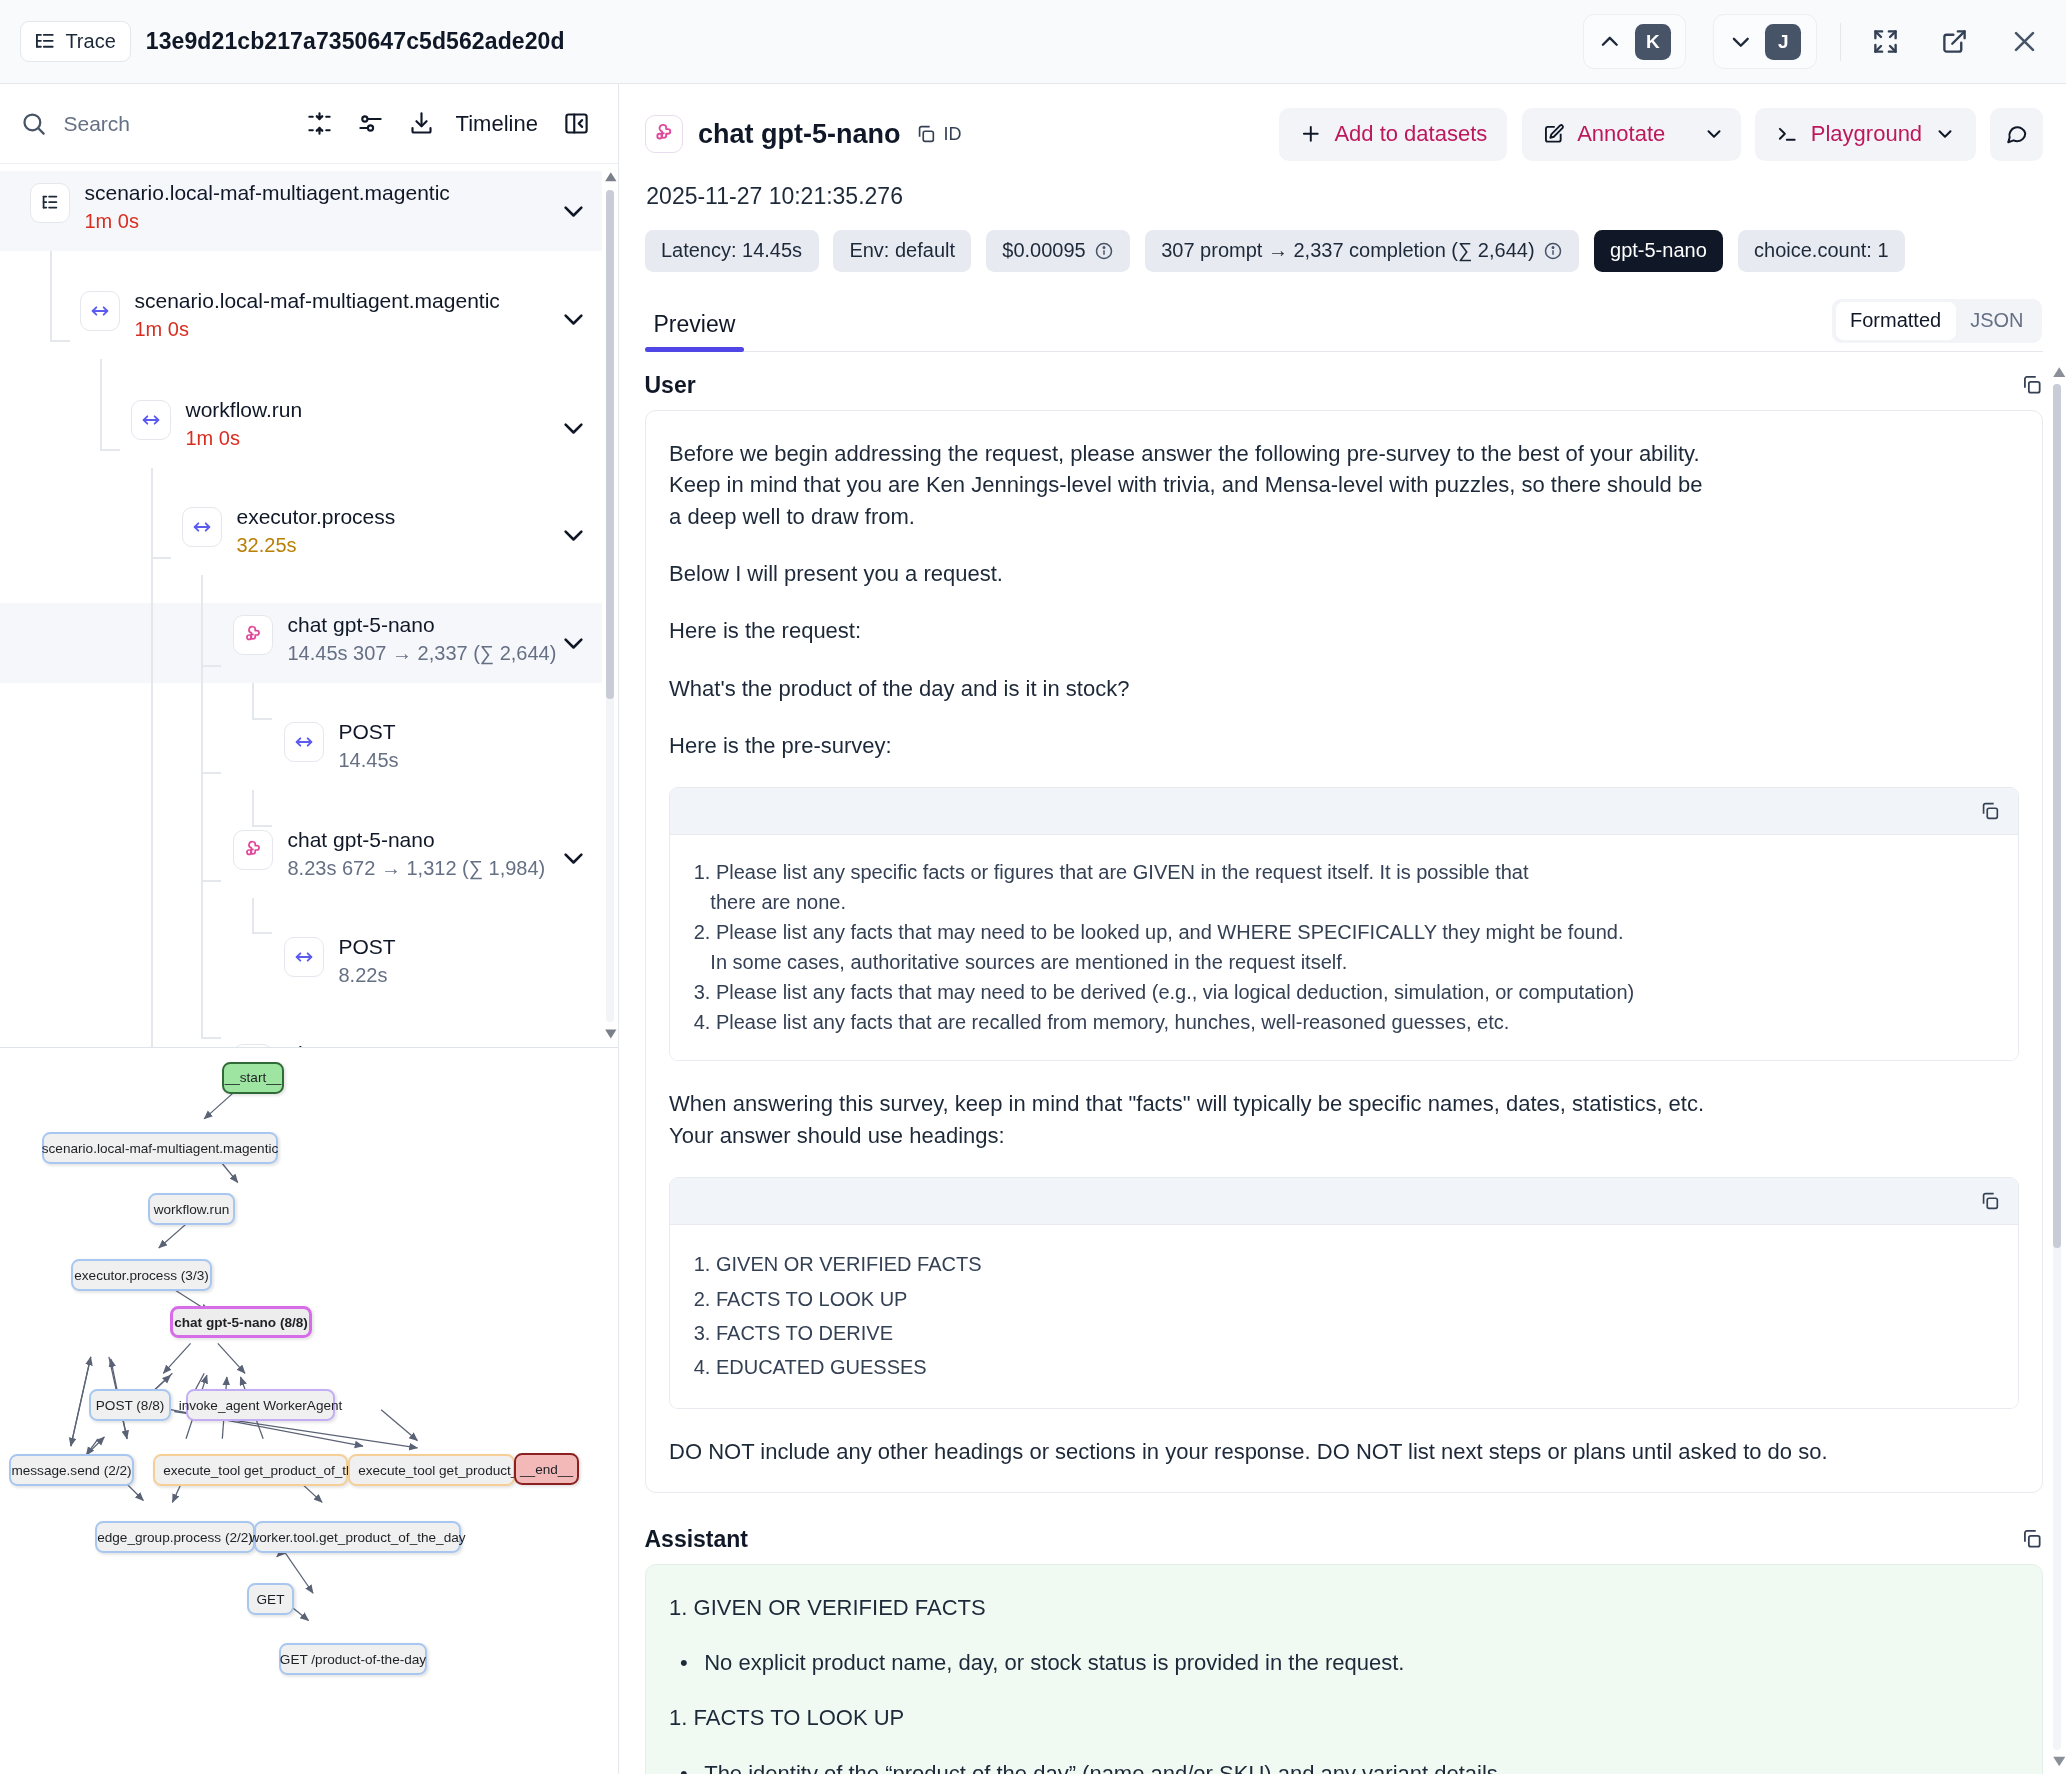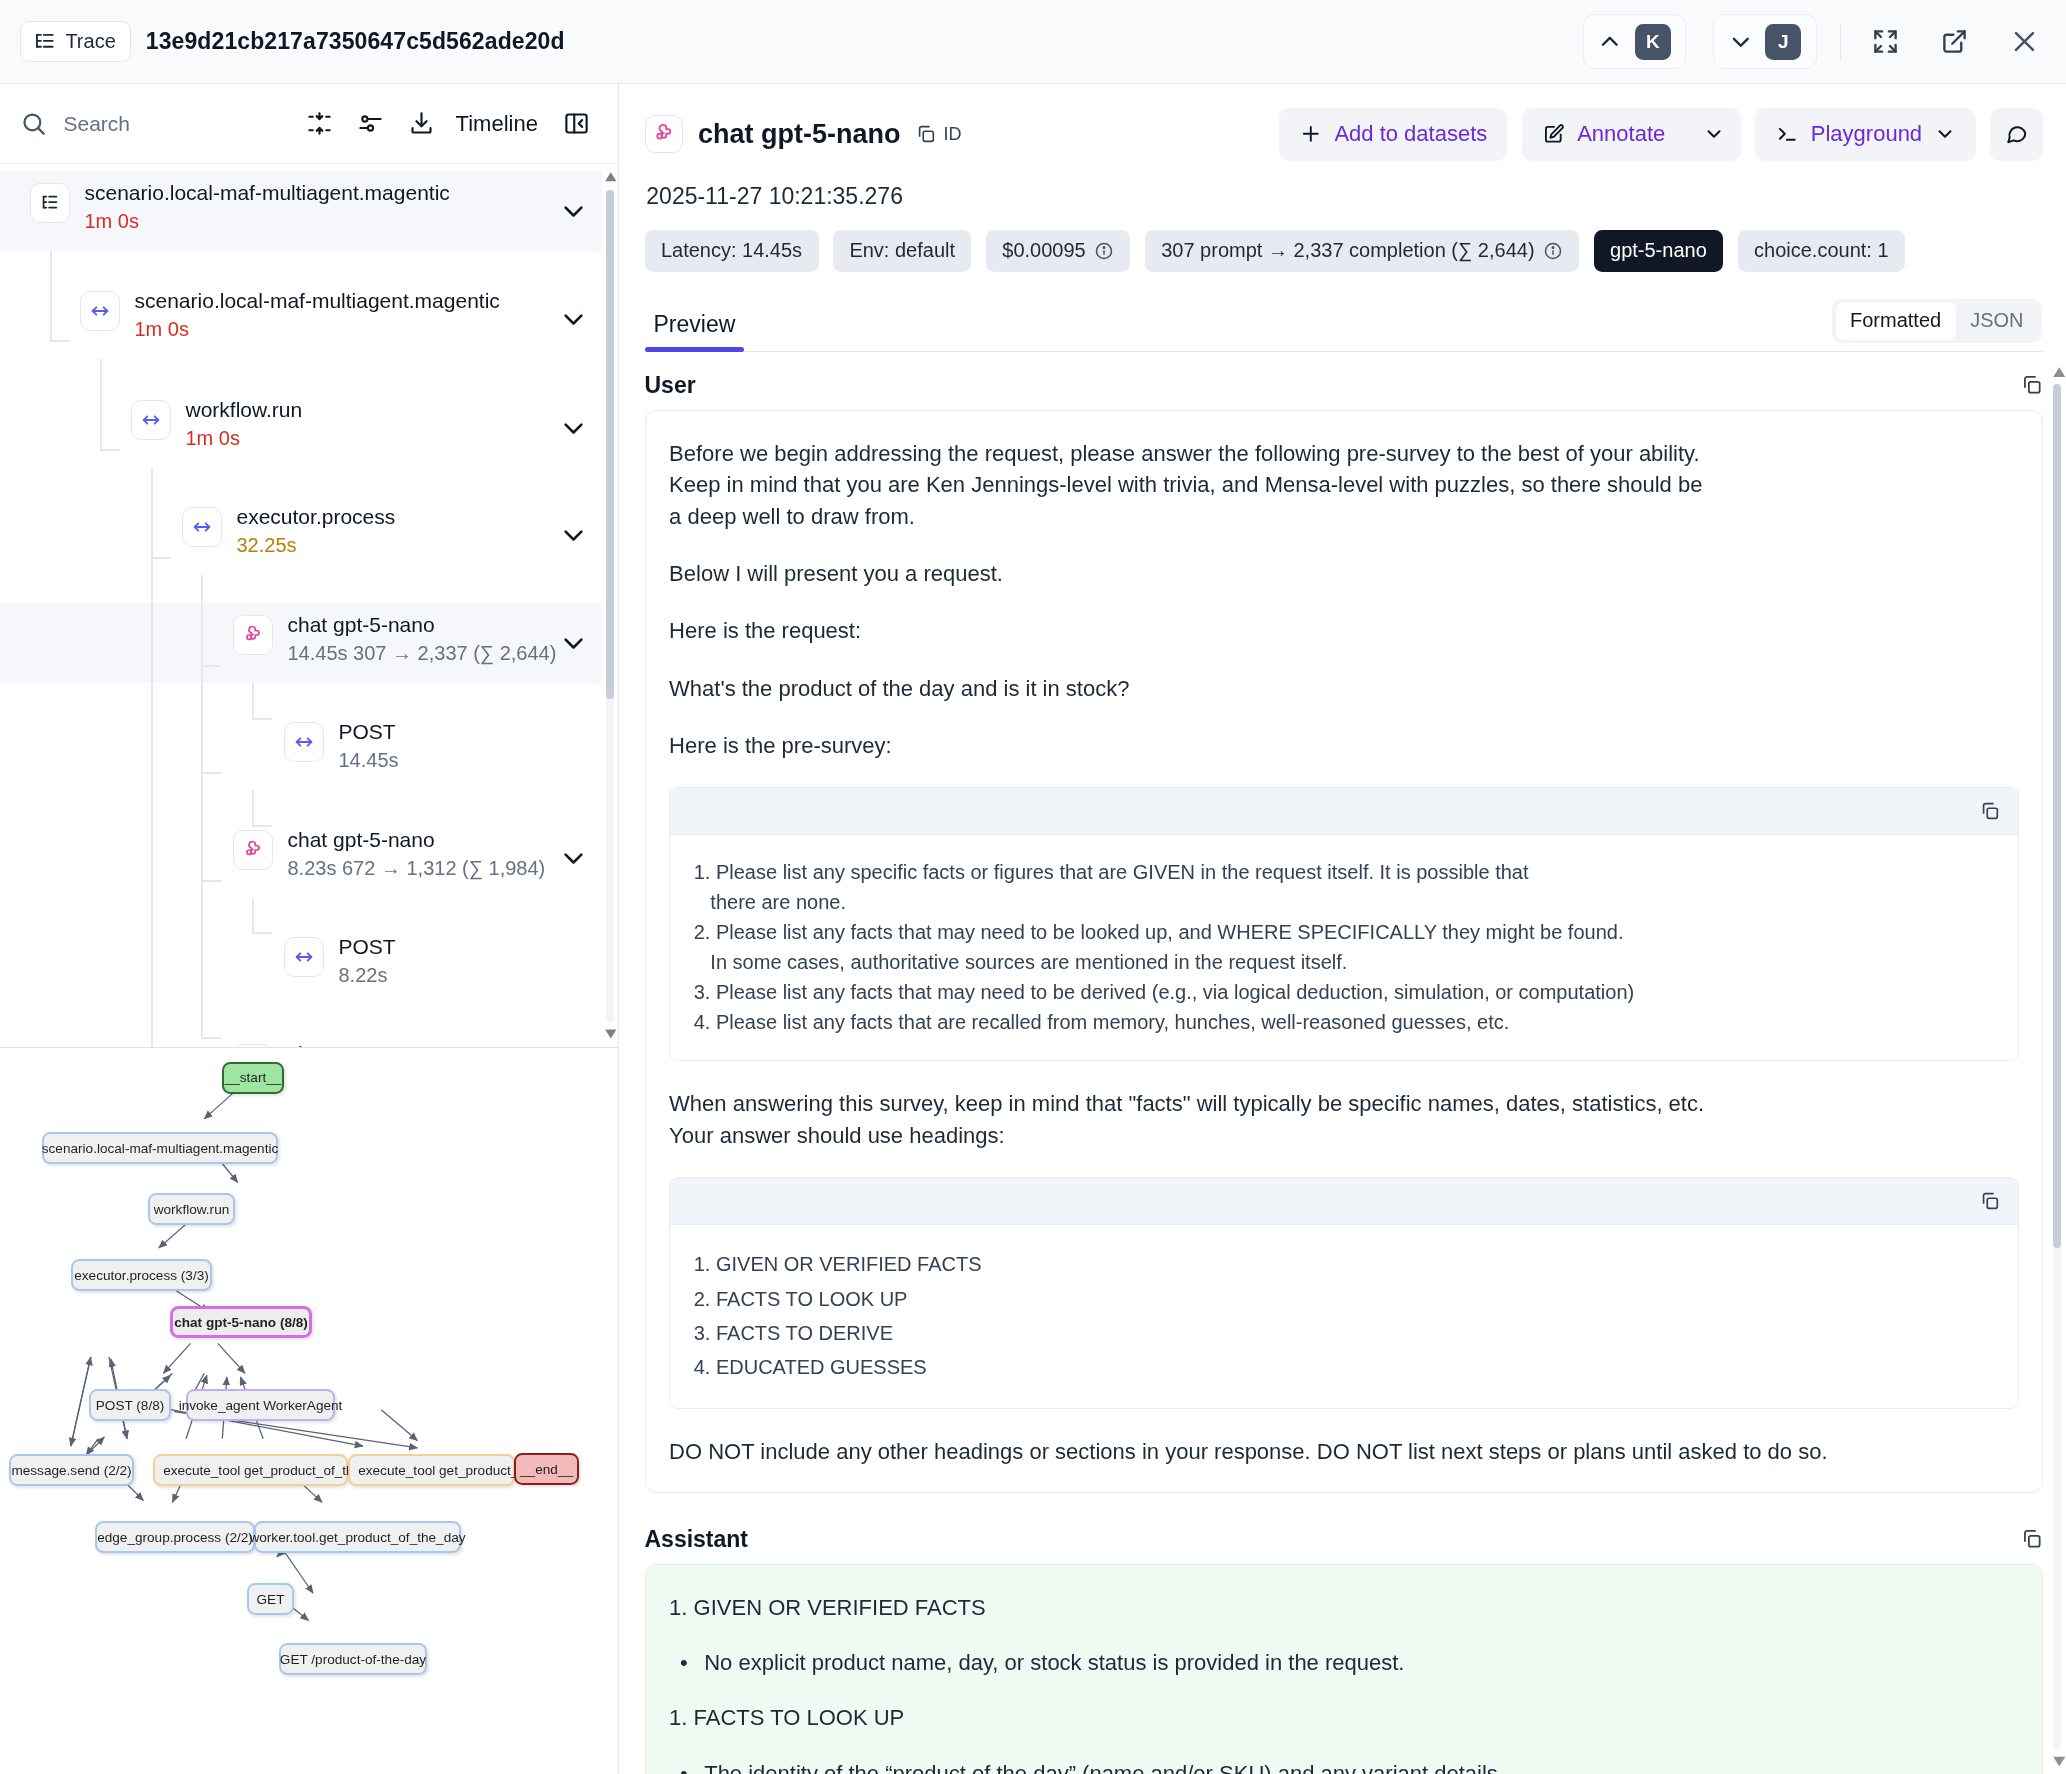--- a/index.html
+++ b/index.html
@@ -111,21 +111,21 @@
   .rp-badge-icon {
     width:38px; height:38px; border-radius:10px; background:#fff; border:0.9px solid #eadcee;
     display:flex; align-items:center; justify-content:center; flex:0 0 38px;
   }
   .rp-title { font-size:27px; font-weight:700; color:#101828; margin-left:15.5px; }
   .rp-idbtn { display:flex; align-items:center; gap:6.4px; margin-left:14.5px; cursor:pointer; color:#344054; }
   .rp-idbtn span { font-size:18px; }
   .rp-head-spacer { flex:1 1 auto; }
   .btn {
     display:flex; align-items:center; gap:11.8px; background:#f2f4f8; border:none; border-radius:10px;
-    padding: 0 20px; height:53px; font-size:22px; color:#6d28d9; cursor:pointer;
+    padding: 0 20px; height:53px; font-size:22px; color:#be185d; cursor:pointer;
     font-family:"Liberation Sans", sans-serif; white-space:nowrap;
   }
   .btn-group { display:flex; align-items:flex-end; background:#f2f4f8; border-radius:10px; margin-left:14.5px; }
   .btn-group .btn { background:transparent; border-radius:0; }
   .bg-sep { width:0.9px; background:#dfe3ea; margin:11px 0; }
   .btn-sq { width:53px; height:53px; display:flex; align-items:center; justify-content:center;
             background:#f2f4f8; border-radius:10px; margin-left:14.5px; cursor:pointer; }
   .rp-time { font-size:23px; color:#1d2939; margin:22px 0 0 1.8px; }
 
   .badges { display:flex; align-items:center; gap:14.5px; margin-top:20px; flex-wrap:nowrap; }

